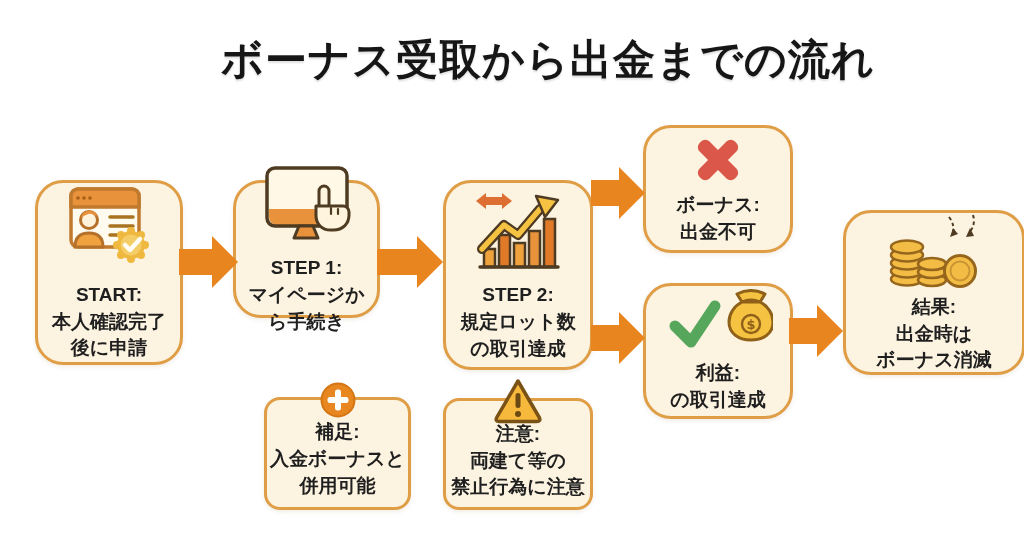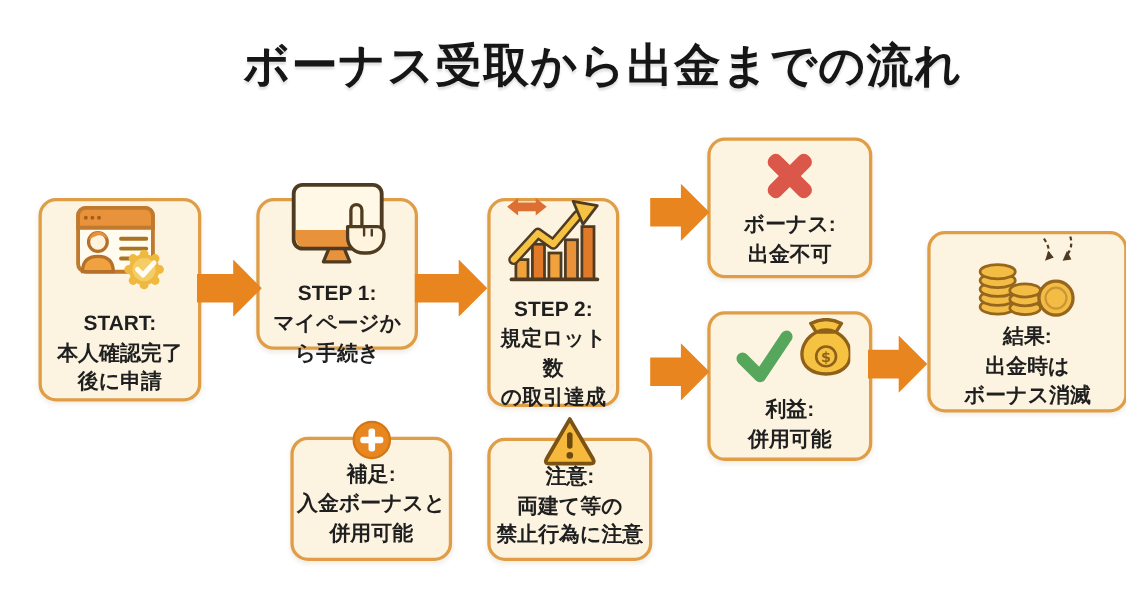--- a/index.html
+++ b/index.html
@@ -1,29 +1,29 @@
 <!DOCTYPE html>
 <html><head>
 <meta charset="utf-8">
 <style>
   html,body{margin:0;padding:0;background:#ffffff;}
   .stage{position:relative;width:1024px;height:541px;background:#ffffff;overflow:hidden;
          font-family:"Liberation Sans","DejaVu Sans",sans-serif;}
   .title{position:absolute;top:32px;left:0;width:100%;text-align:center;
          font-size:42px;font-weight:900;color:#161616;letter-spacing:1px;
          text-shadow:0 2px 2px rgba(0,0,0,0.12);margin-left:36px;}
-  .node{position:absolute;background:#fcf3e0;border:3px solid #df9d46;border-radius:16px;
+  .node{position:absolute;background:#fcf3e0;border:3px solid #df9d46;border-radius:28px;
         display:flex;flex-direction:column;align-items:center;justify-content:center;
         gap:5px;box-sizing:border-box;box-shadow:0 2px 4px rgba(120,80,20,0.10);}
   .node .icon{display:flex;align-items:center;justify-content:center;}
   .label{font-size:19px;font-weight:700;color:#1f1f1f;text-align:center;line-height:1.42;
          white-space:pre-line;}
   .n-start  {left:35px;  top:180px; width:148px; height:185px;gap:11px;}
   .n-step1  {left:233px; top:180px; width:147px; height:138px;}
-  .n-step2  {left:443px; top:180px; width:120px; height:190px;}
+  .n-step2  {left:443px; top:180px; width:150px; height:190px;}
   .n-bonus  {left:643px; top:125px; width:150px; height:128px;}
   .n-profit {left:643px; top:283px; width:150px; height:136px;}
   .n-result {left:843px; top:210px; width:182px; height:165px;}
   .n-note   {left:233px; top:397px; width:147px; height:113px; border-radius:16px; padding-top:12px;margin-left:31px;}
   .n-caution{left:443px; top:398px; width:150px; height:112px; border-radius:16px; padding-top:14px;}
   .arrow{position:absolute;}
   .badge{position:absolute;left:50%;transform:translateX(-50%);}
   .badge-plus{top:-19px;}
   .badge-warning{top:-26px;}
 </style>
@@ -121,21 +121,21 @@
     <div class="icon">
       <svg width="110" height="66" viewBox="0 0 110 66">
         <polyline points="12,37 28,53 52,17" fill="none" stroke="#56a75c" stroke-width="11" stroke-linecap="round" stroke-linejoin="round"></polyline>
         <path d="M79,13 l-5,-8 q14,-7 28,0 l-5,8 q-9,-4 -18,0 z" fill="#f5c242" stroke="#8f6018" stroke-width="3" stroke-linejoin="round"></path>
         <path d="M79,13 c-8,4 -13,12 -13,20 c0,11 9,18 22,18 c13,0 22,-7 22,-18 c0,-8 -5,-16 -13,-20 z" fill="#f5c242" stroke="#8f6018" stroke-width="3" stroke-linejoin="round"></path>
         <circle cx="88" cy="35" r="9" fill="none" stroke="#8f6018" stroke-width="2.4"></circle>
         <text x="88" y="40" text-anchor="middle" font-size="13" font-weight="bold" fill="#8f6018" font-family="'DejaVu Sans',sans-serif">$</text>
       </svg>
     </div>
     <div class="label">利益:
-併用可能</div>
+の取引達成</div>
   </div>
 
   <div class="node n-result">
     <div class="icon">
       <svg width="110" height="78" viewBox="0 0 110 78">
         <g stroke="#96661d" stroke-width="2.5" fill="#f2bc45">
           <ellipse cx="28" cy="68" rx="16" ry="6.5"></ellipse>
             <ellipse cx="28" cy="60" rx="16" ry="6.5"></ellipse>
           <ellipse cx="28" cy="52" rx="16" ry="6.5"></ellipse>
             <ellipse cx="28" cy="44" rx="16" ry="6.5"></ellipse>

